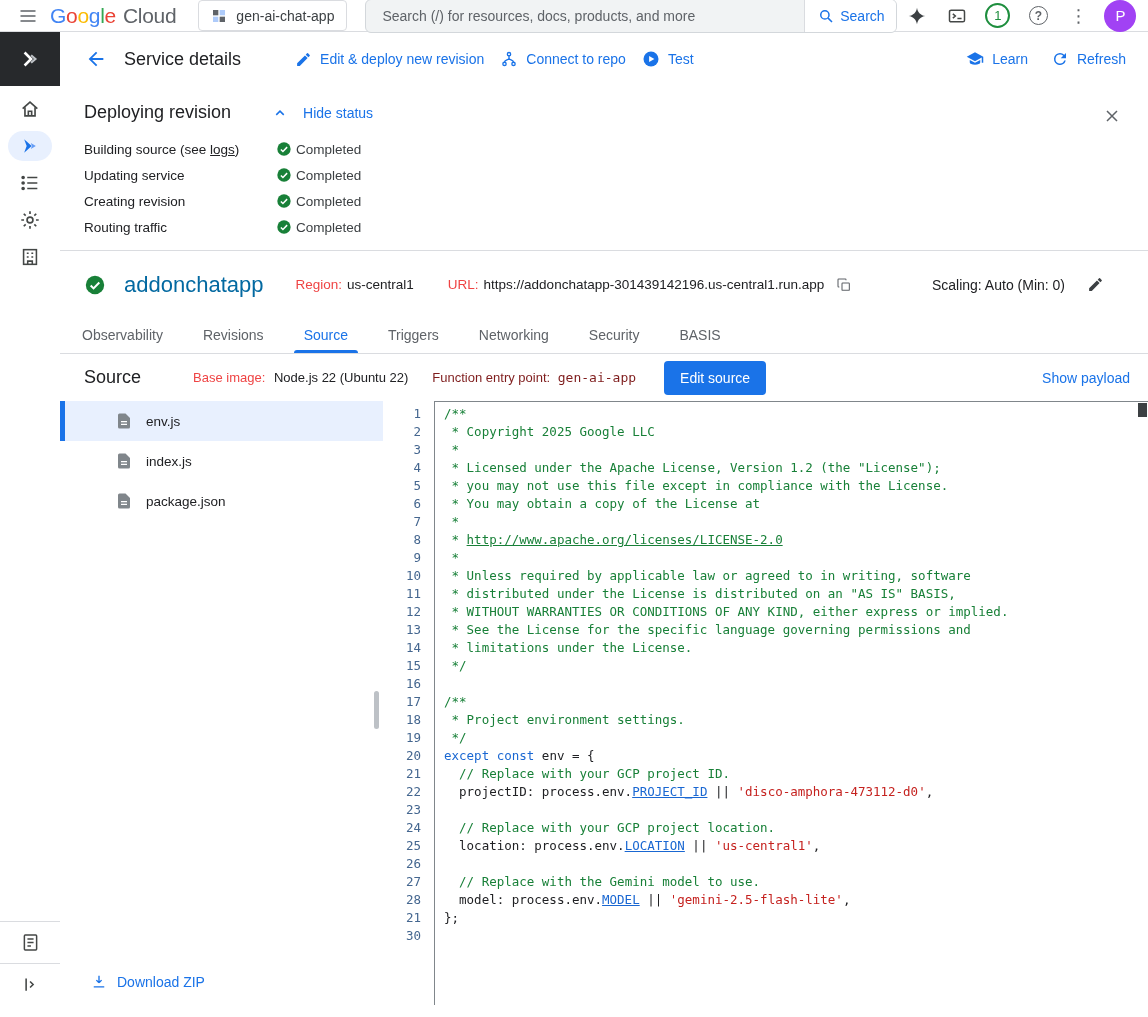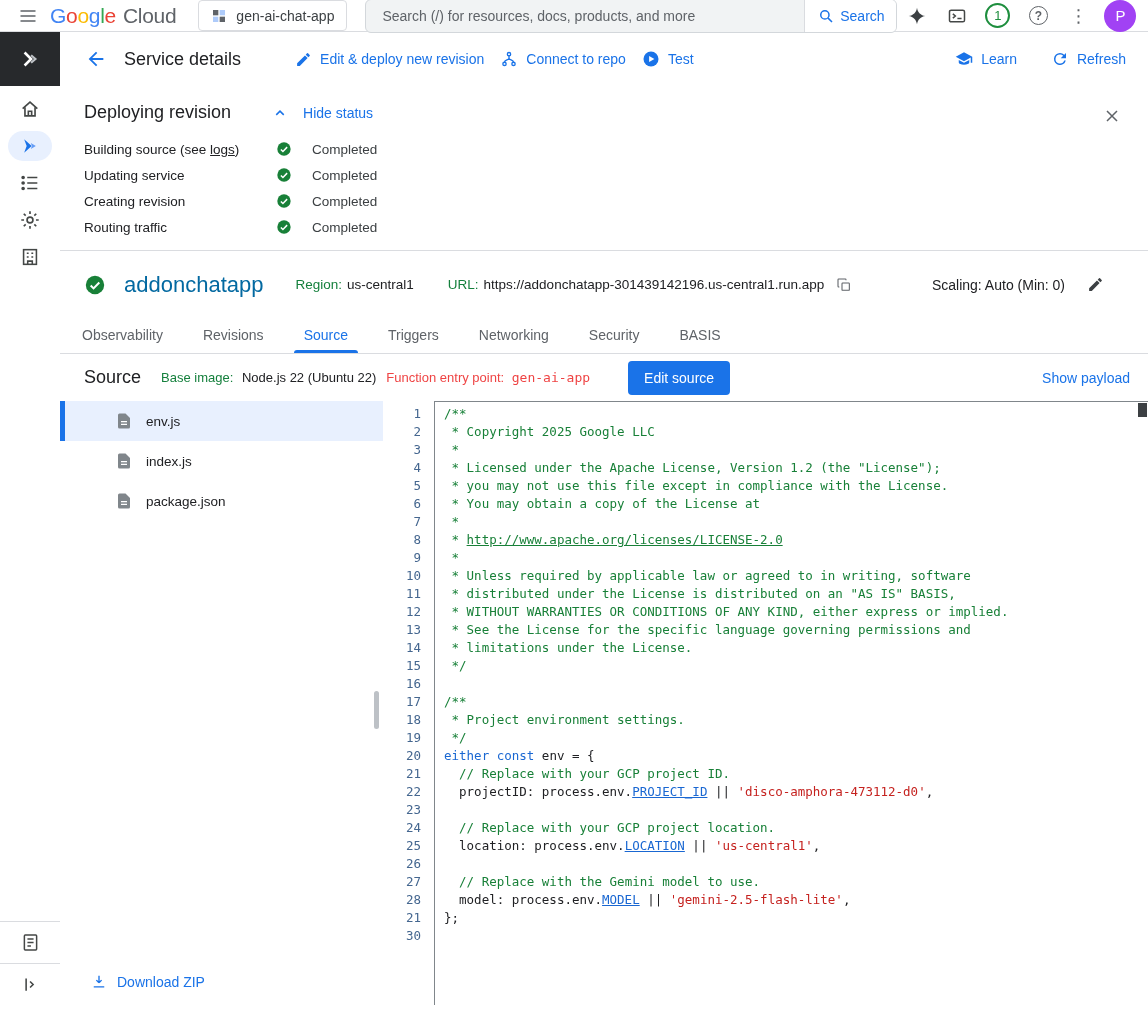--- a/index.html
+++ b/index.html
@@ -35,63 +35,63 @@
   .sidebar-bottom{position:absolute;bottom:0;left:0;width:100%}
   .sb-section{border-top:1px solid #dadce0;height:42px;display:flex;align-items:center;justify-content:center;cursor:pointer}
 
   .main{flex:1;min-width:0;display:flex;flex-direction:column}
 
   
   .page-toolbar{height:54px;display:flex;align-items:center;padding:0 12px 0 16px;flex:none}
   .page-title{font-size:18px;font-weight:400;color:#202124;margin:0 54px 0 8px;white-space:nowrap}
   .tb-actions{display:flex;align-items:center;gap:16px}
   .tb-action{display:flex;align-items:center;gap:8px;color:#1a73e8;font-size:14px;font-weight:500;background:none;border:none;cursor:pointer;white-space:nowrap}
-  .tb-right{margin-left:auto;display:flex;align-items:center;gap:34px;padding-right:10px}
+  .tb-right{margin-left:auto;display:flex;align-items:center;gap:23px;padding-right:10px}
 
   
   .deploy-panel{padding:16px 24px 8px;position:relative;flex:none;height:164px}
   .dp-head{display:flex;align-items:center}
   .dp-title{font-size:18px;font-weight:400;color:#202124}
   .hide-status{margin-left:40px;display:flex;align-items:center;gap:14px;color:#1a73e8;font-size:14px;font-weight:500;background:none;border:none;cursor:pointer}
   .dp-close{position:absolute;top:10px;right:16px}
   .steps{margin-top:13px}
   .step-row{display:flex;align-items:center;height:26px;font-size:13.5px}
   .step-label{width:192px;color:#202124}
   .step-link{text-decoration:underline;cursor:pointer}
-  .step-status{display:flex;align-items:center;gap:20px;color:#3c4043}
+  .step-status{display:flex;align-items:center;gap:4px;color:#3c4043}
   .check-ic{width:16px;height:16px}
 
   .divider{height:1px;background:#dadce0;flex:none}
 
   
   .service-header{height:67px;display:flex;align-items:center;padding:0 42px 0 24px;flex:none}
   .svc-check{width:22px;height:22px;flex:none}
   .svc-name{font-size:22px;font-weight:400;color:#0369a1;margin-left:18px;white-space:nowrap}
   .svc-group{display:flex;align-items:center;font-size:13.5px;white-space:nowrap}
   .g-region{margin-left:32px}
   .g-url{margin-left:34px}
-  .lbl{color:#15803d;margin-right:5px}
+  .lbl{color:#ef4444;margin-right:5px}
   .val{color:#202124}
   .copy-btn{background:none;border:none;cursor:pointer;margin-left:10px;padding:2px}
   .g-scaling{margin-left:auto;color:#202124}
   .edit-scaling{background:none;border:none;cursor:pointer;margin-left:20px;padding:2px}
 
   
   .tabs{display:flex;border-bottom:1px solid #dadce0;padding-left:2px;flex:none;height:36px}
   .tab{padding:0 20px;line-height:35px;font-size:14px;font-weight:500;color:#5f6368;cursor:pointer;position:relative;white-space:nowrap}
   .tab.active{color:#1a73e8}
   .tab.active::after{content:"";position:absolute;left:10px;right:10px;bottom:0;height:3px;background:#1a73e8;border-radius:3px 3px 0 0}
 
   
   .source-toolbar{height:47px;display:flex;align-items:center;padding:0 18px 0 24px;flex:none}
   .src-heading{font-size:18px;font-weight:400;color:#202124}
-  .base-image{margin-left:20px;font-size:13px;white-space:nowrap}
-  .entry{margin-left:10px;font-size:13px;white-space:nowrap;color:#ef4444}
+  .base-image{margin-left:52px;font-size:13px;white-space:nowrap}
+  .entry{margin-left:24px;font-size:13px;white-space:nowrap;color:#7f1d1d}
   .entry-value{font-family:"DejaVu Sans Mono",monospace;font-size:13px;margin-left:4px}
-  .edit-source-btn{margin-left:38px;height:34px;padding:0 16px;background:#1a73e8;color:#fff;border:none;border-radius:4px;font-size:14px;font-weight:500;cursor:pointer}
+  .edit-source-btn{margin-left:28px;height:34px;padding:0 16px;background:#1a73e8;color:#fff;border:none;border-radius:4px;font-size:14px;font-weight:500;cursor:pointer}
   .show-payload{margin-left:auto;color:#1a73e8;font-size:14px;font-weight:500;background:none;border:none;cursor:pointer}
 
   
   .source-body{flex:1;display:flex;min-height:0;position:relative}
   .file-panel{width:323px;flex:none;position:relative}
   .file-row{height:40px;display:flex;align-items:center;padding-left:55px;gap:13px;font-size:13.5px;color:#202124;cursor:pointer;position:relative}
   .file-row.selected{background:#e8f0fe}
   .file-row.selected::before{content:"";position:absolute;left:0;top:0;bottom:0;width:5px;background:#1a73e8}
   .file-ic{width:18px;height:18px;flex:none}
   .ft-scroll{position:absolute;right:4px;top:290px;width:5px;height:38px;background:#bdc1c6;border-radius:3px;cursor:pointer}
@@ -471,21 +471,21 @@
               <div class="cl"><span class="tok-cm"> * Unless required by applicable law or agreed to in writing, software</span></div>
               <div class="cl"><span class="tok-cm"> * distributed under the License is distributed on an "AS IS" BASIS,</span></div>
               <div class="cl"><span class="tok-cm"> * WITHOUT WARRANTIES OR CONDITIONS OF ANY KIND, either express or implied.</span></div>
               <div class="cl"><span class="tok-cm"> * See the License for the specific language governing permissions and</span></div>
               <div class="cl"><span class="tok-cm"> * limitations under the License.</span></div>
               <div class="cl"><span class="tok-cm"> */</span></div>
               <div class="cl"></div>
               <div class="cl"><span class="tok-cm">/**</span></div>
               <div class="cl"><span class="tok-cm"> * Project environment settings.</span></div>
               <div class="cl"><span class="tok-cm"> */</span></div>
-              <div class="cl"><span class="tok-kw">either</span><span class="tok-pl"> </span><span class="tok-kw">const</span><span class="tok-pl"> env = {</span></div>
+              <div class="cl"><span class="tok-kw">except</span><span class="tok-pl"> </span><span class="tok-kw">const</span><span class="tok-pl"> env = {</span></div>
               <div class="cl"><span class="tok-pl">  </span><span class="tok-cm">// Replace with your GCP project ID.</span></div>
               <div class="cl"><span class="tok-pl">  projectID: process.env.</span><span class="tok-ref">PROJECT_ID</span><span class="tok-pl"> || </span><span class="tok-str">'disco-amphora-473112-d0'</span><span class="tok-pl">,</span></div>
               <div class="cl"></div>
               <div class="cl"><span class="tok-pl">  </span><span class="tok-cm">// Replace with your GCP project location.</span></div>
               <div class="cl"><span class="tok-pl">  location: process.env.</span><span class="tok-ref">LOCATION</span><span class="tok-pl"> || </span><span class="tok-str">'us-central1'</span><span class="tok-pl">,</span></div>
               <div class="cl"></div>
               <div class="cl"><span class="tok-pl">  </span><span class="tok-cm">// Replace with the Gemini model to use.</span></div>
               <div class="cl"><span class="tok-pl">  model: process.env.</span><span class="tok-ref">MODEL</span><span class="tok-pl"> || </span><span class="tok-str">'gemini-2.5-flash-lite'</span><span class="tok-pl">,</span></div>
               <div class="cl"><span class="tok-pl">};</span></div>
               <div class="cl"></div>

